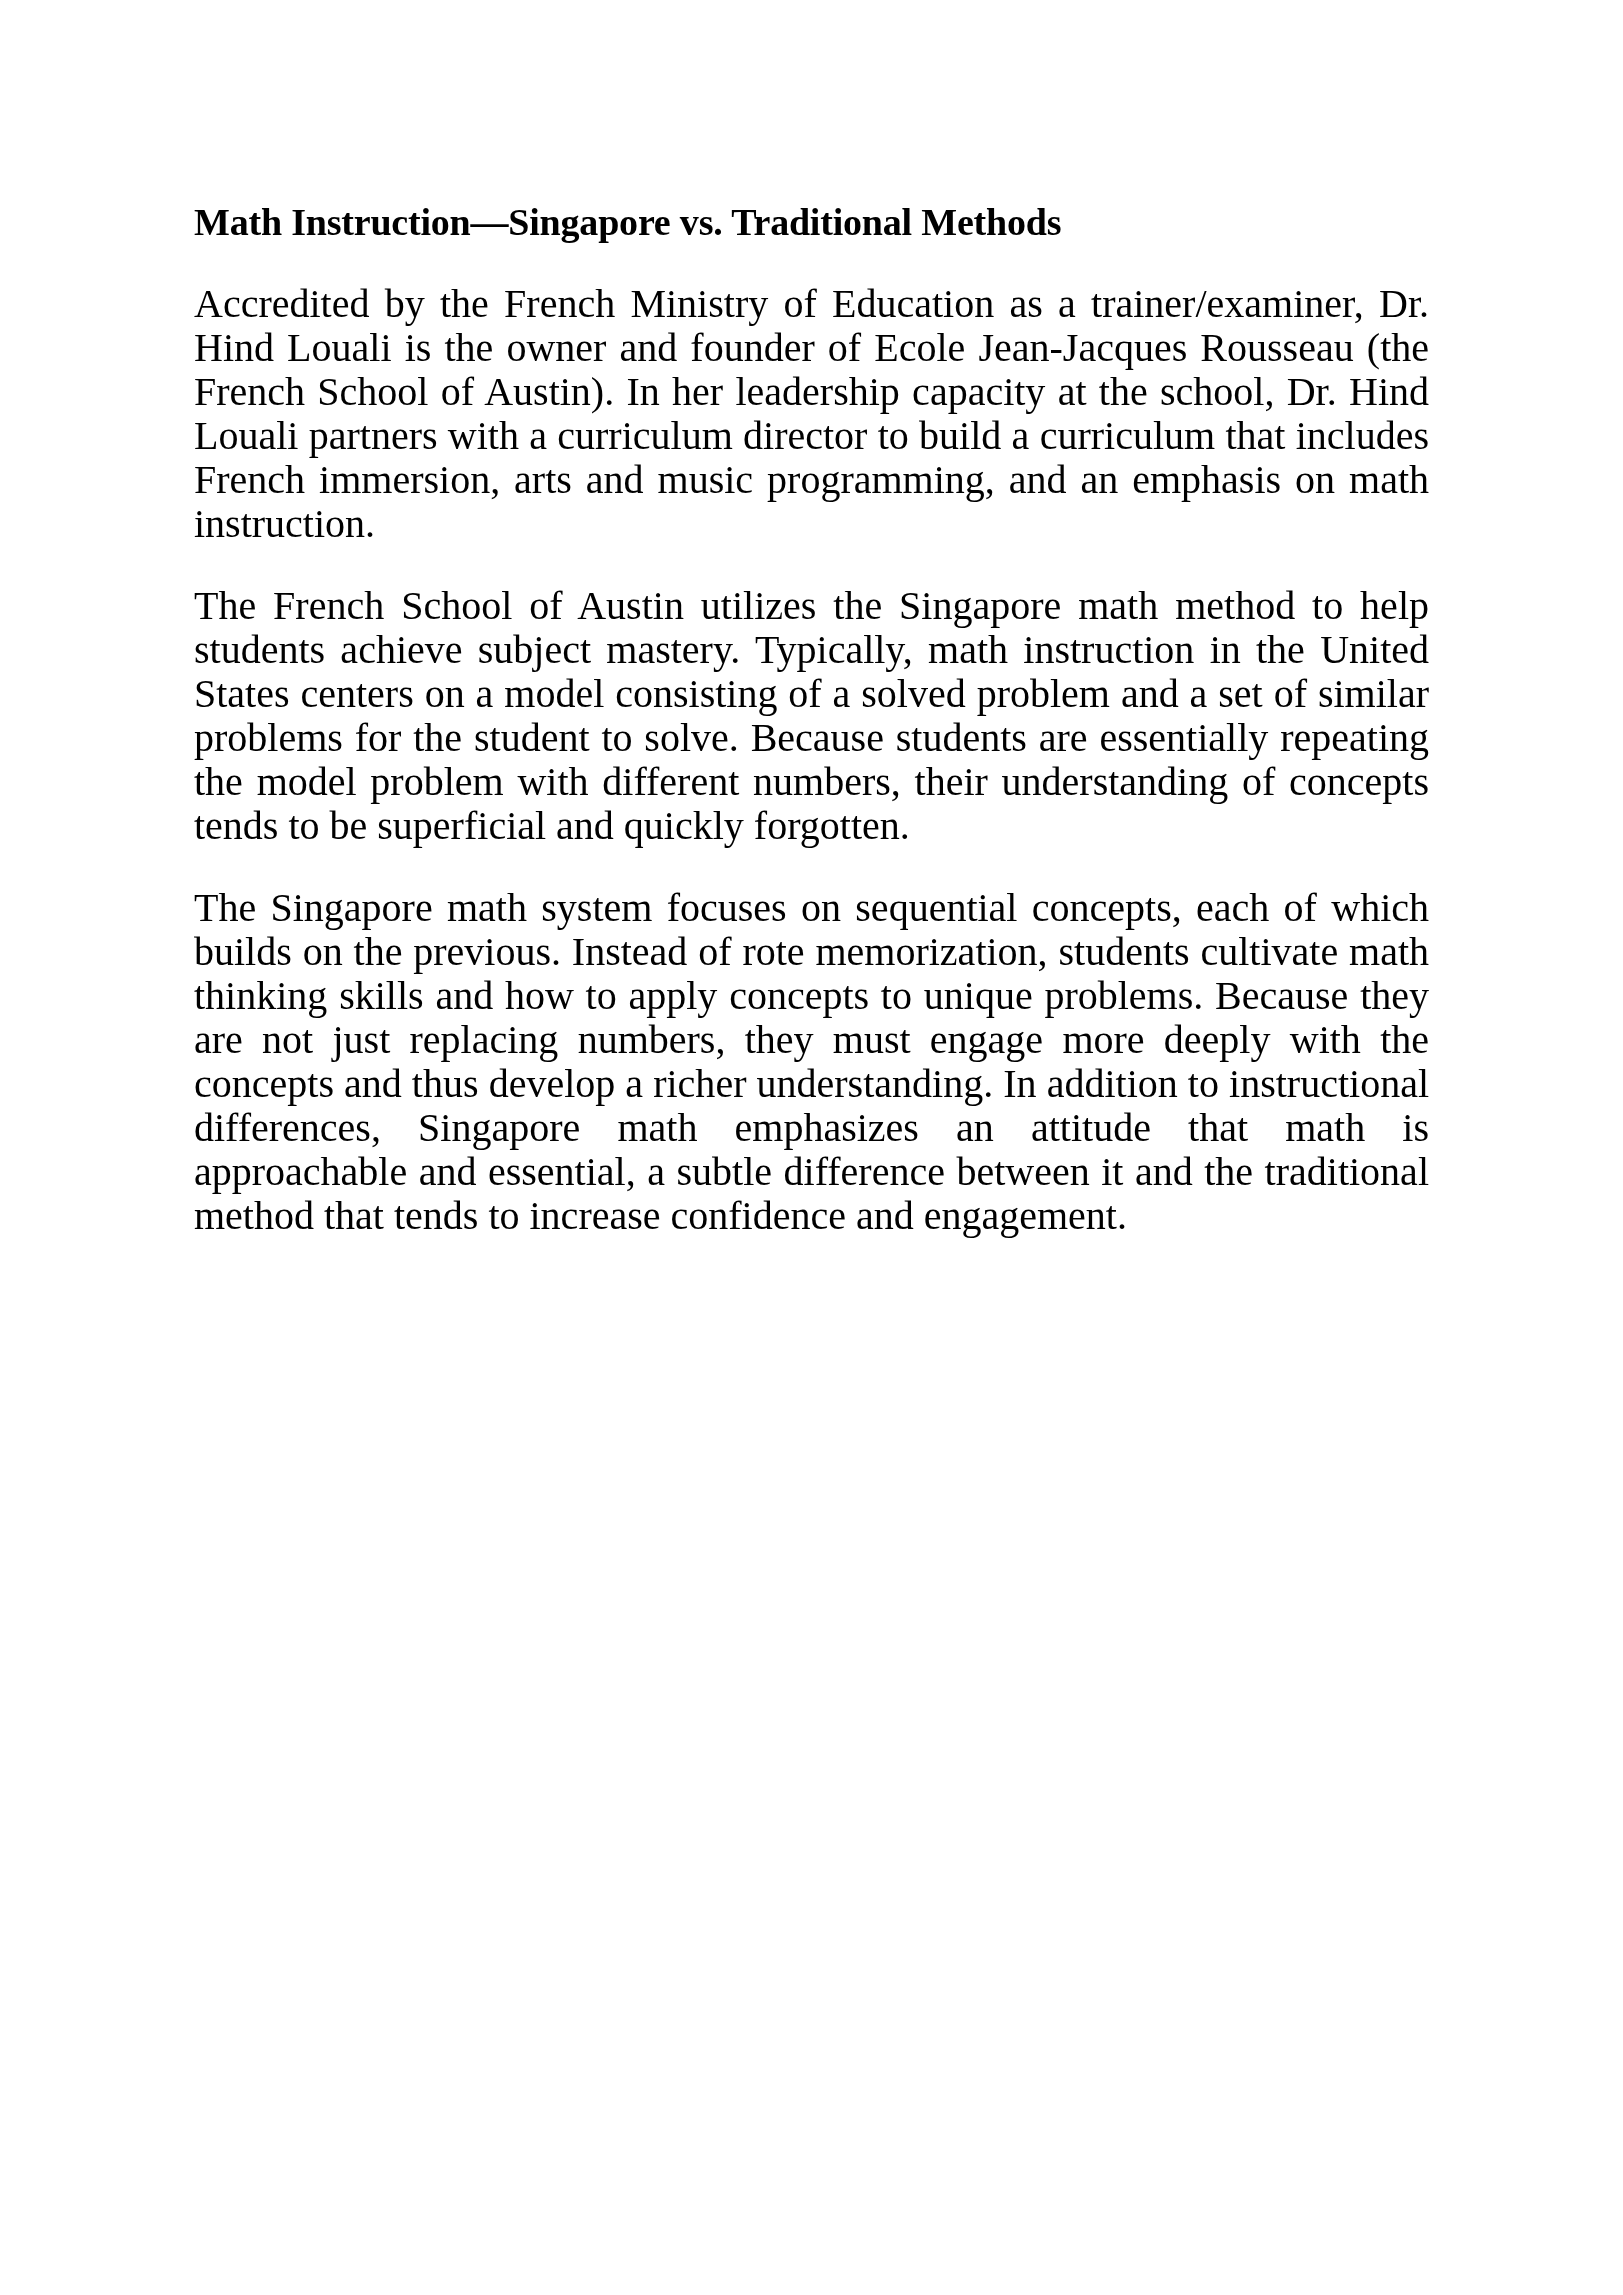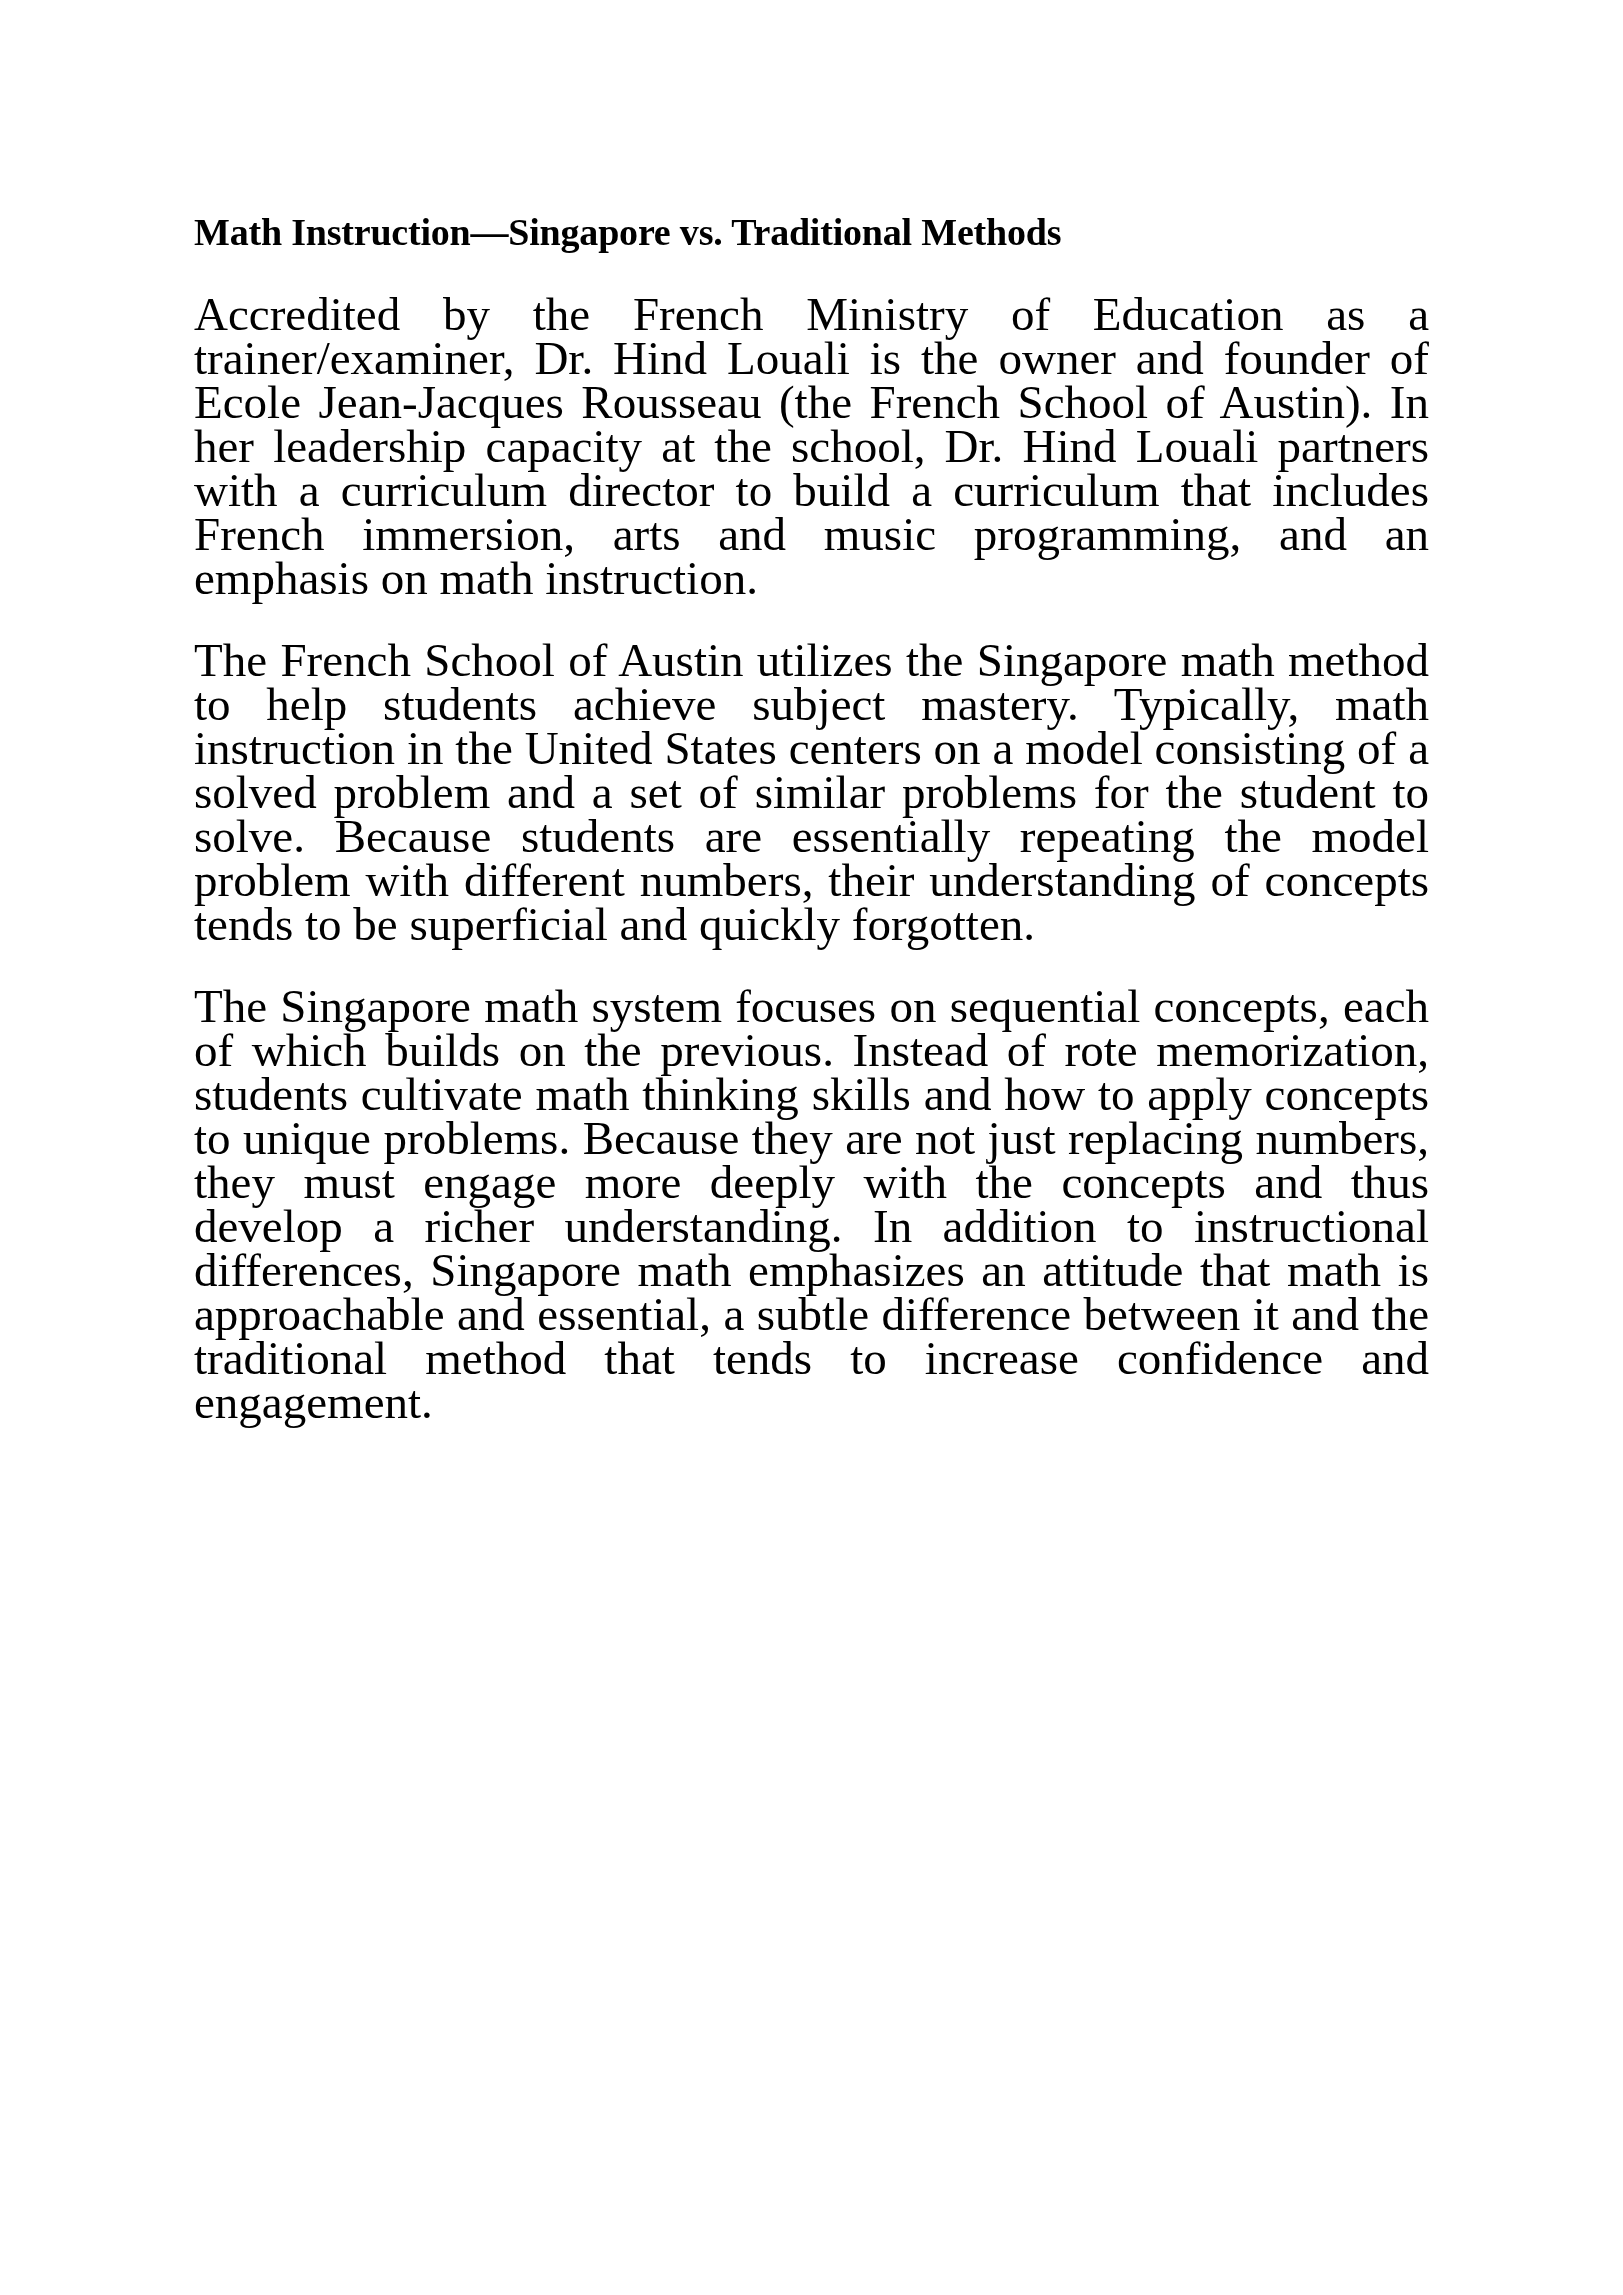--- a/index.html
+++ b/index.html
@@ -11,41 +11,41 @@
       width: 1624px;
       height: 2295px;
       position: relative;
       overflow: hidden;
       color: #000000;
       font-family: "Liberation Serif", "DejaVu Serif", serif;
     }
     .page {
       position: absolute;
       left: 0;
-      top: 18px;
+      top: 8px;
       width: 1624px;
       height: 1998px;
       background: #ffffff;
     }
     .content {
       position: absolute;
       left: 194px;
       top: 192px;
       width: 1235px;
     }
     .doc-title {
       margin: 0;
       font-weight: bold;
       font-size: 38px;
       line-height: 44px;
       letter-spacing: -0.2px;
     }
     .doc-paragraph {
       margin: 38px 0 0 0;
-      font-size: 47px;
+      font-size: 40px;
       line-height: 44px;
       text-align: justify;
       text-align-last: left;
       hyphens: none;
     }
   </style>
 </head>
 <body>
 
 <div class="page">

